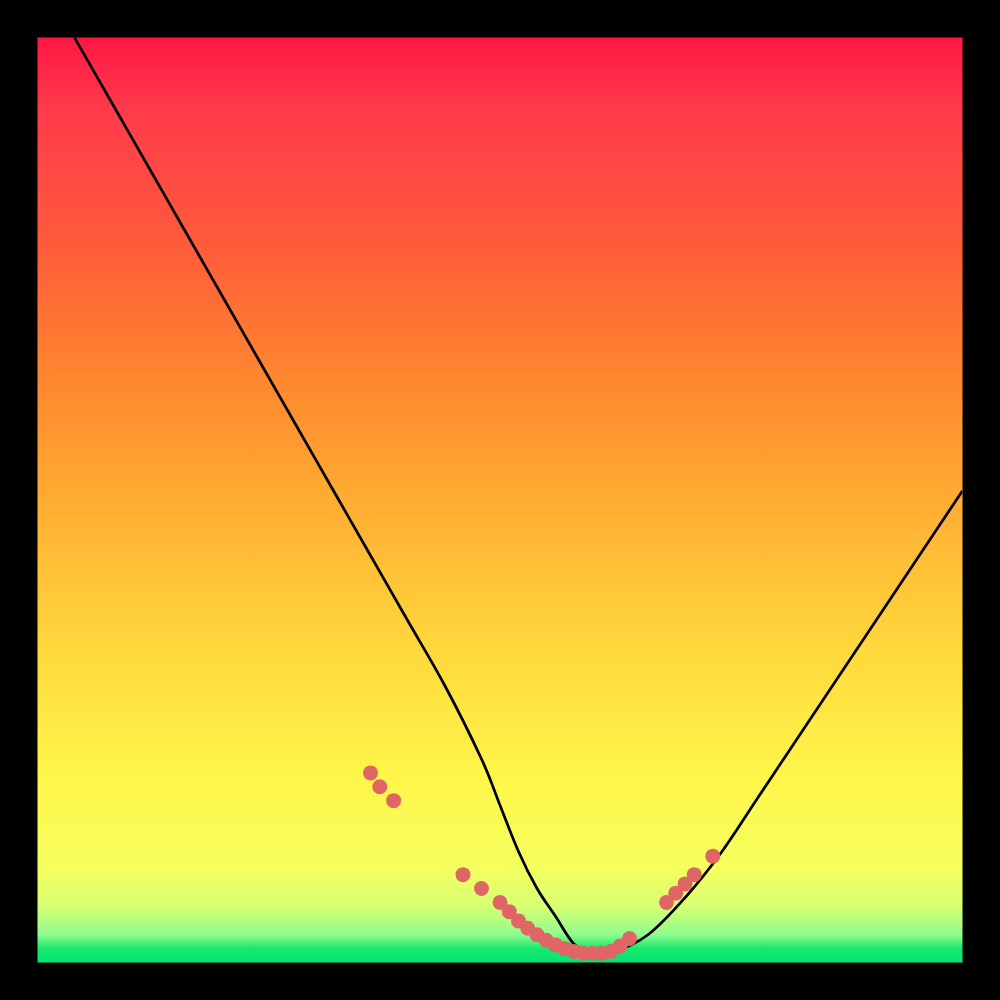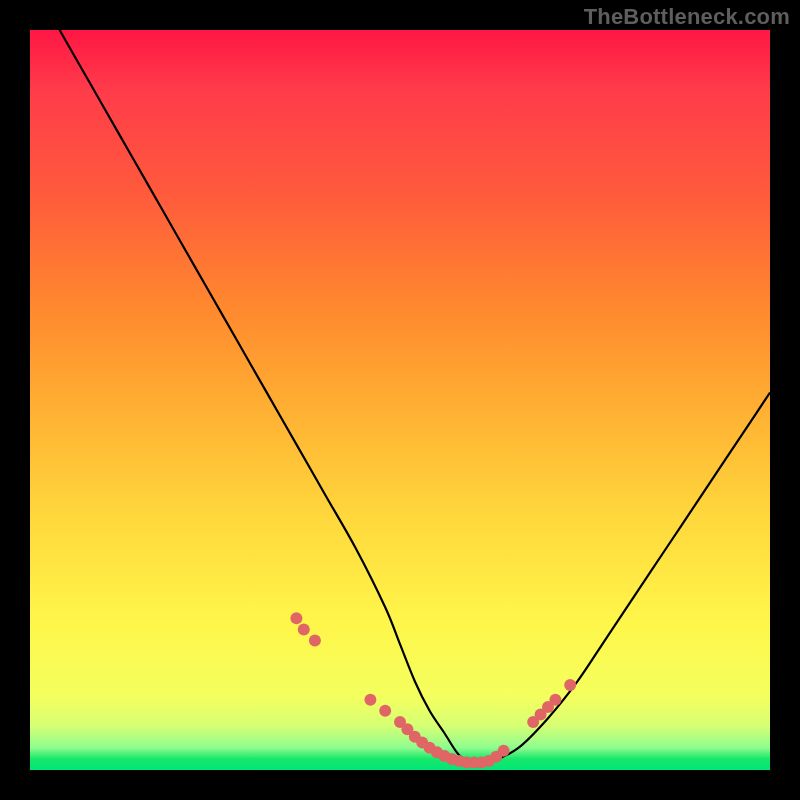--- a/index.html
+++ b/index.html
@@ -85,14 +85,13 @@
           <circle cx="466.2" cy="726.7" r="6" fill="#e06666"></circle>
           <circle cx="473.6" cy="720.8" r="6" fill="#e06666"></circle>
           <circle cx="503.2" cy="691.9" r="6" fill="#e06666"></circle>
           <circle cx="510.6" cy="684.5" r="6" fill="#e06666"></circle>
           <circle cx="518.0" cy="677.1" r="6" fill="#e06666"></circle>
           <circle cx="525.4" cy="669.7" r="6" fill="#e06666"></circle>
           <circle cx="540.2" cy="654.9" r="6" fill="#e06666"></circle>
         </g>
     </svg>
   </div>
-  <div class="watermark">TheBottleneck.com</div>
 </div>
 
 </body></html>

